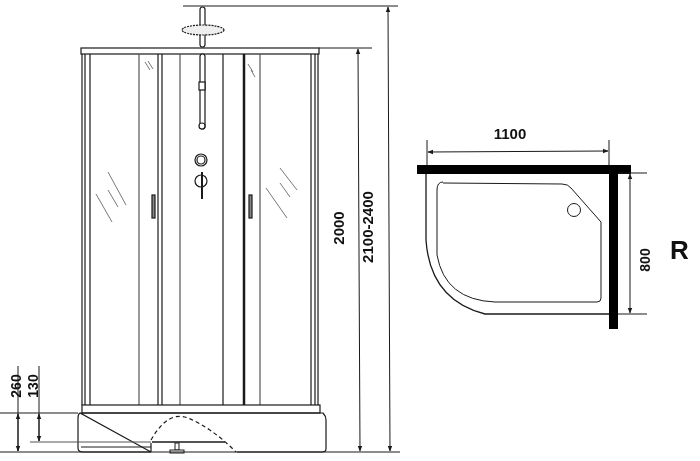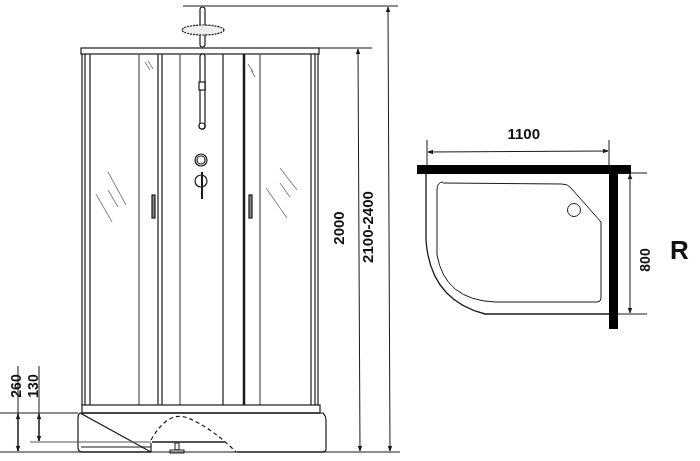--- a/index.html
+++ b/index.html
@@ -116,16 +116,16 @@
       <line x1="618" y1="314" x2="647" y2="314" stroke-width="1"></line>
       <line x1="630" y1="174" x2="630" y2="313" stroke-width="1" marker-start="url(#arr)" marker-end="url(#arr)"></line>
     </g>
   </svg>
 
   <div class="lbl rot" style="left:1px; top:378px; width:32px; height:16px; font-size:14px; text-align:center;">260</div>
   <div class="lbl rot" style="left:18px; top:378px; width:32px; height:16px; font-size:14px; text-align:center;">130</div>
   <div class="lbl rot" style="left:316px; top:219px; width:48px; height:18px; font-size:15px; text-align:center;">2000</div>
   <div class="lbl rot" style="left:324px; top:218px; width:90px; height:18px; font-size:15px; text-align:center;">2100-2400</div>
 
-  <div class="lbl" style="left:480px; top:126px; width:60px; font-size:15px; text-align:right;">1100</div>
+  <div class="lbl" style="left:480px; top:126px; width:60px; font-size:15px; text-align:center;">1100</div>
   <div class="lbl rot" style="left:626px; top:252px; width:40px; height:16px; font-size:14px; text-align:center;">800</div>
   <div class="lbl" style="left:670px; top:237px; font-size:26px;">R</div>
 </div>
 
 </body></html>

